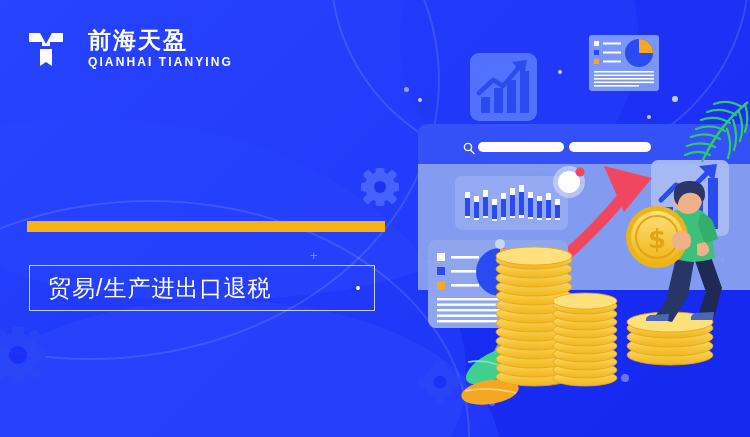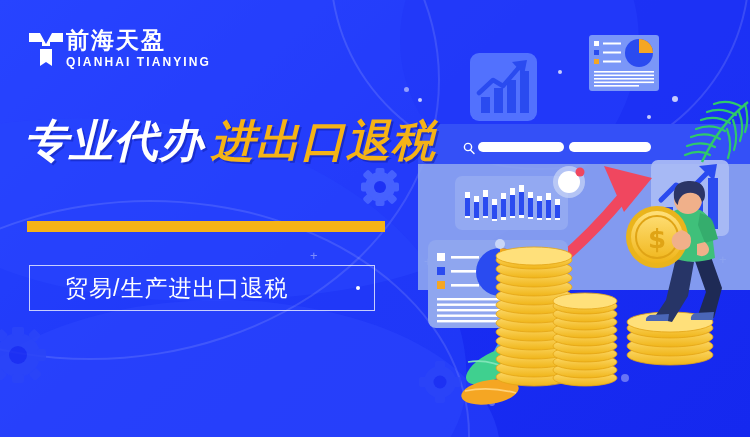--- a/index.html
+++ b/index.html
@@ -42,21 +42,21 @@
     position:absolute; border:2px solid rgba(255,255,255,.12);
     border-radius:50%; pointer-events:none;
   }
   .arc1 { left:-260px; top:-200px; width:700px; height:560px; }
   .arc2 { left:-170px; top:200px; width:640px; height:470px; }
   .arc3 { left:330px; top:-230px; width:420px; height:400px; border-color:rgba(255,255,255,.13); }
 
   
   .logo-wrap {
     position:absolute; left:26px; top:28px;
-    display:flex; align-items:center; gap:0; z-index:30;
+    display:flex; align-items:center; gap:22px; z-index:30;
   }
   .logo-mark { width:40px; height:40px; }
   .logo-txt { display:flex; flex-direction:column; }
   .logo-cn {
     color:#fff; font-size:23px; font-weight:bold; letter-spacing:2px;
     line-height:1.05;
   }
   .logo-en {
     color:#fff; font-size:12px; font-weight:bold; letter-spacing:2.1px;
     margin-top:3px;
@@ -85,21 +85,21 @@
   }
 
   
   .sub-box {
     position:absolute; left:29px; top:265px; width:346px; height:46px;
     border:1.5px solid rgba(255,255,255,.75);
     z-index:30; display:flex; align-items:center;
   }
   .sub-txt {
     color:#ffffff; font-size:23px; letter-spacing:1px;
-    margin-left:35px; white-space:nowrap;
+    margin-left:18px; white-space:nowrap;
   }
   .sub-dot {
     position:absolute; right:14px; top:50%; width:4px; height:4px;
     border-radius:50%; background:#fff; transform:translateY(-50%);
   }
 
   
   .plus { position:absolute; color:rgba(255,255,255,.4); font-size:13px; z-index:12; }
   .dot  { position:absolute; border-radius:50%; background:rgba(255,255,255,.75); z-index:12; }
 
@@ -382,23 +382,20 @@
     <svg class="logo-mark" viewBox="0 0 40 40">
       <path d="M3 4 L14 4 L20 15 L26 4 L37 4 L37 13 L24 13 L24 17 L16 17 L16 13 L3 13 Z" fill="#ffffff"></path>
       <path d="M14 20 L26 20 L26 37 L20 33 L14 37 Z" fill="#ffffff"></path>
     </svg>
     <div class="logo-txt">
       <div class="logo-cn">前海天盈</div>
       <div class="logo-en">QIANHAI  TIANYING</div>
     </div>
   </div>
 
-  <div class="h-line1">
-    <span class="h-white">专业代办</span><span class="h-gold">进出口退税</span>
-  </div>
   <div class="h-underline"></div>
 
   <div class="sub-box">
     <span class="sub-txt">贸易/生产进出口退税</span>
     <span class="sub-dot"></span>
   </div>
 
   <div class="plus" style="left:641px; top:72px;">+</div>
   <div class="plus" style="left:703px; top:140px;">+</div>
   <div class="plus" style="left:424px; top:254px;">+</div>

